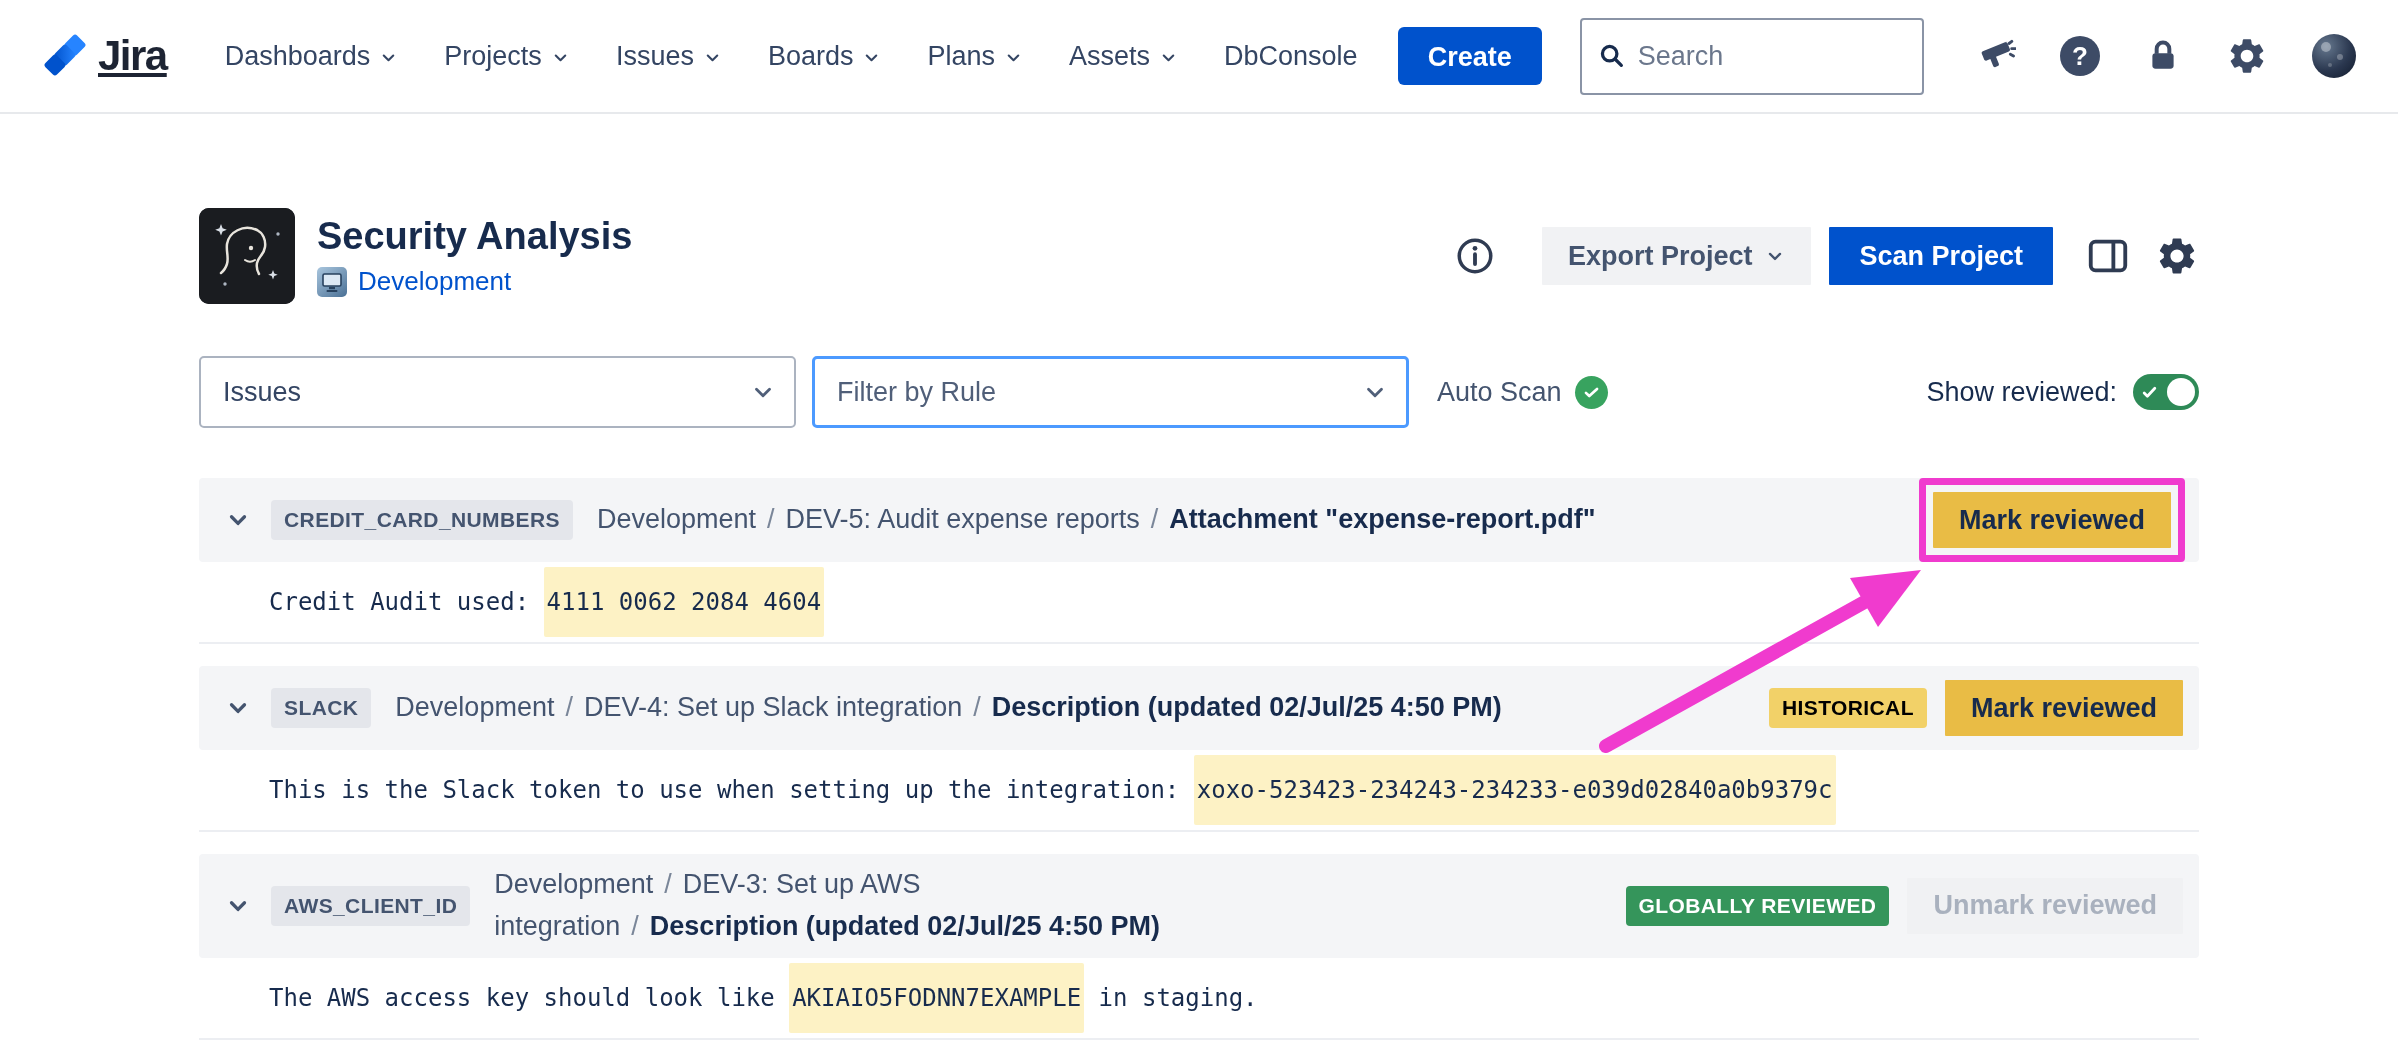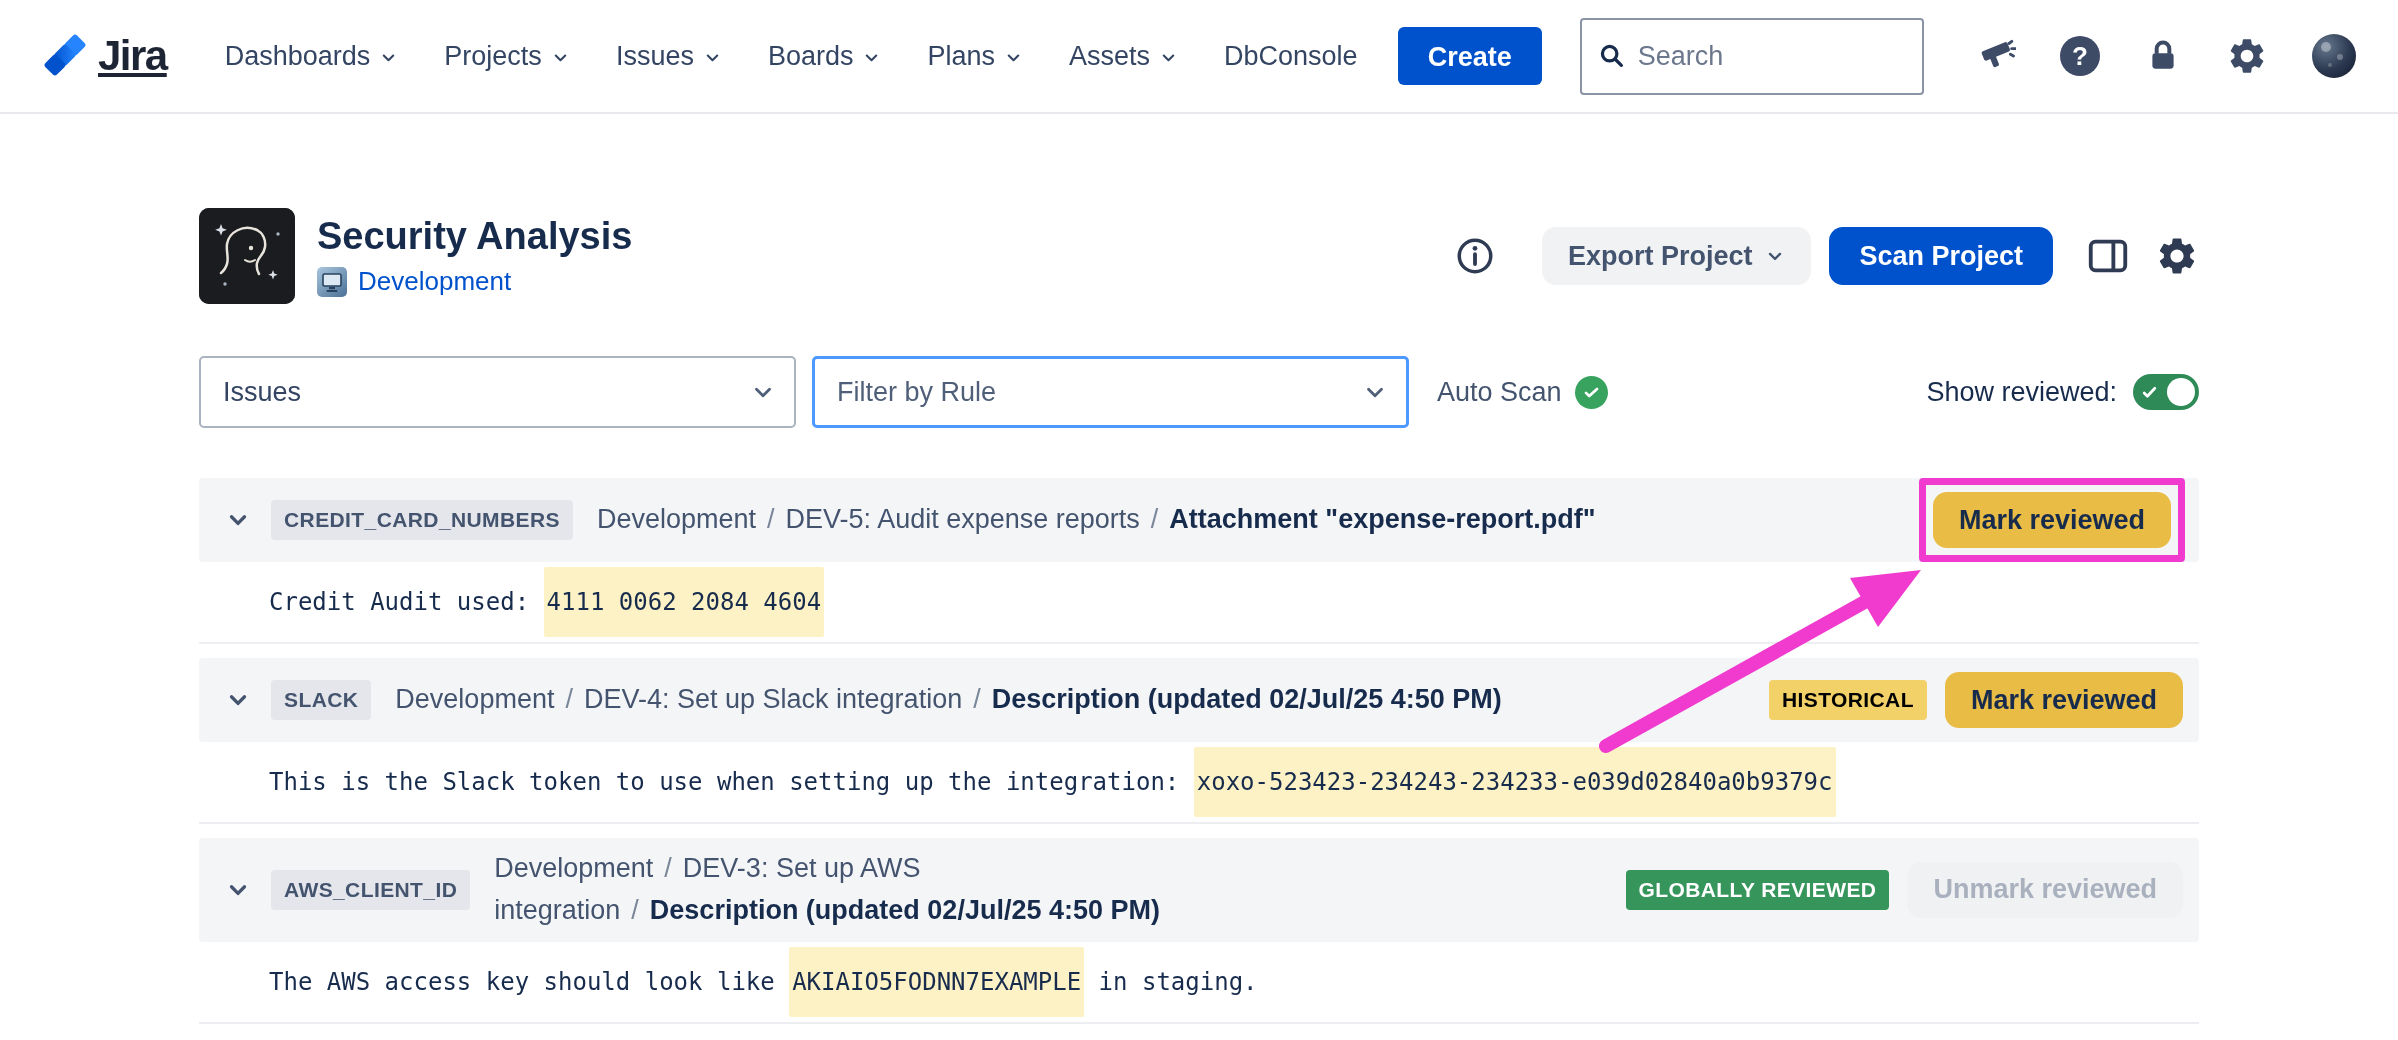--- a/index.html
+++ b/index.html
@@ -29,41 +29,41 @@
 
   .page-header { display:flex; align-items:center; }
   .project-avatar { width:96px; height:96px; border-radius:10px; overflow:hidden; flex:none; background:#1A1C20; }
   .title-block { margin-left:22px; }
   .page-title { font-size:38px; font-weight:700; color:#172B4D; line-height:1.15; }
   .subtitle { display:flex; align-items:center; gap:11px; margin-top:8px; }
   .mini-avatar { width:30px; height:30px; border-radius:5px; background:linear-gradient(140deg,#a9c6de,#4a7095); display:flex; align-items:center; justify-content:center; overflow:hidden; }
   .project-link { font-size:26px; color:var(--link,#0052CC); font-weight:500; text-decoration:none; cursor:pointer; }
   .header-actions { margin-left:auto; display:flex; align-items:center; }
   .info-icon { width:42px; height:42px; margin-right:46px; cursor:pointer; }
-  .btn { height:58px; border:none; border-radius:14px; font-family:inherit; font-size:27px; font-weight:600; cursor:pointer; display:inline-flex; align-items:center; justify-content:center; gap:13px; white-space:nowrap; }
+  .btn { height:58px; border:none; border-radius:1px; font-family:inherit; font-size:27px; font-weight:600; cursor:pointer; display:inline-flex; align-items:center; justify-content:center; gap:13px; white-space:nowrap; }
   .btn-subtle { background:#F1F2F4; color:#44546F; padding:0 26px; }
   .btn-primary { background:var(--primary,#0052CC); color:#fff; padding:0 30px; font-weight:700; margin-left:18px; }
   .panel-icon { width:46px; height:46px; margin-left:32px; cursor:pointer; }
   .gear-page { width:44px; height:44px; margin-left:24px; cursor:pointer; }
 
   
   .filter-row { margin-top:52px; display:flex; align-items:center; }
   .select { position:relative; width:597px; height:72px; border:2px solid #ABB3C0; border-radius:5px; display:flex; align-items:center; padding:0 58px 0 22px; font-size:27px; color:#344563; cursor:pointer; background:#fff; flex:none; }
   .select .sel-chev { position:absolute; right:18px; top:50%; transform:translateY(-50%); }
   .select-focused { margin-left:16px; border:3.5px solid #4C9AFF; color:#505F79; }
   .auto-scan { display:flex; align-items:center; gap:13px; margin-left:28px; font-size:27px; color:#44546F; }
   .check-circle { width:33px; height:33px; border-radius:50%; background:var(--success,#38A35F); display:flex; align-items:center; justify-content:center; flex:none; }
   .show-reviewed { margin-left:auto; display:flex; align-items:center; gap:16px; font-size:27px; font-weight:500; color:#172B4D; }
   .toggle { position:relative; width:66px; height:36px; border-radius:18px; background:var(--toggle-on,#2E8A57); cursor:pointer; flex:none; }
   .toggle .knob { position:absolute; top:4px; right:4px; width:28px; height:28px; border-radius:50%; background:#fff; }
   .toggle .tick { position:absolute; left:8px; top:10px; }
 
   
   .findings { margin-top:50px; }
-  .finding { margin-bottom:14px; }
+  .finding { margin-bottom:22px; }
   .f-head { background:var(--row-bg,#F4F5F7); border-radius:4px; display:flex; align-items:center; min-height:84px; padding:10px 16px 10px 26px; }
   .chev-btn { width:26px; height:26px; margin-right:20px; flex:none; cursor:pointer; display:flex; align-items:center; justify-content:center; }
   .chip { background:var(--chip-bg,#E4E6EB); color:#44546F; font-size:21px; font-weight:700; letter-spacing:.4px; padding:8px 13px; border-radius:4px; white-space:nowrap; flex:none; }
   .crumbs { margin-left:24px; font-size:27px; color:#44546F; line-height:1.55; white-space:nowrap; }
   .crumb-sep { color:#7A8699; margin:0 11px; }
   .crumb-strong { color:#172B4D; font-weight:700; }
   .finding:nth-child(3) .crumbs { white-space:normal; max-width:680px; }
   .f-actions { margin-left:auto; display:flex; align-items:center; gap:18px; flex:none; padding-left:24px; }
   .lozenge { font-size:21px; font-weight:700; letter-spacing:.4px; padding:8px 13px; border-radius:4px; white-space:nowrap; }
   .loz-historical { background:var(--warning-badge,#F2D168); color:#000000; }

